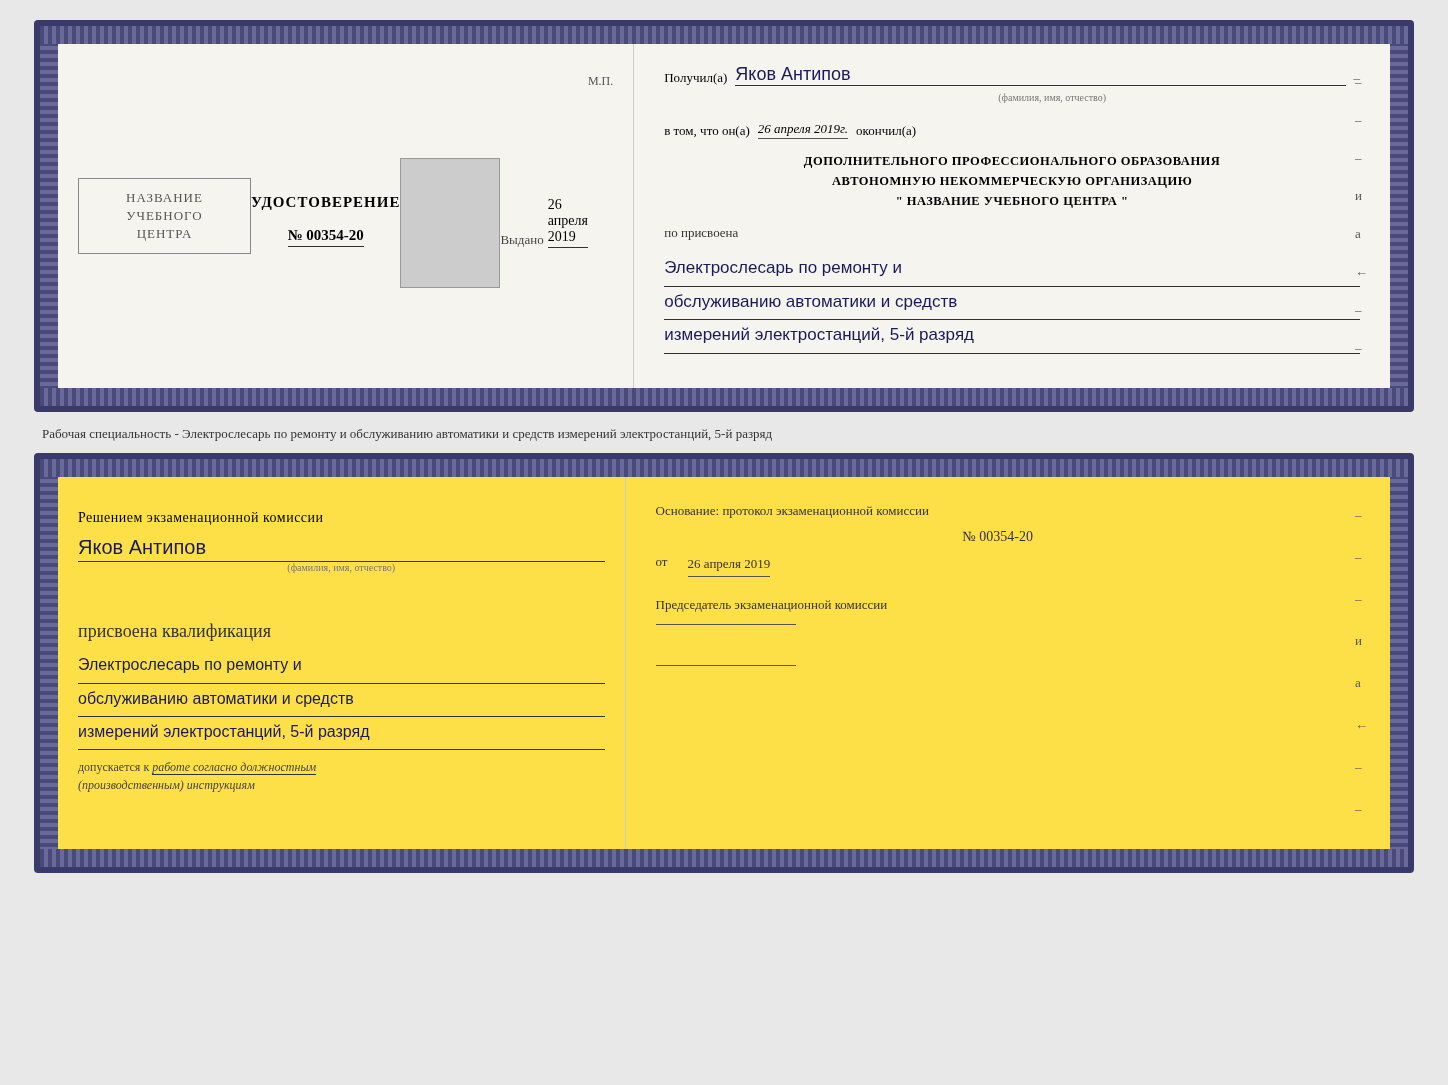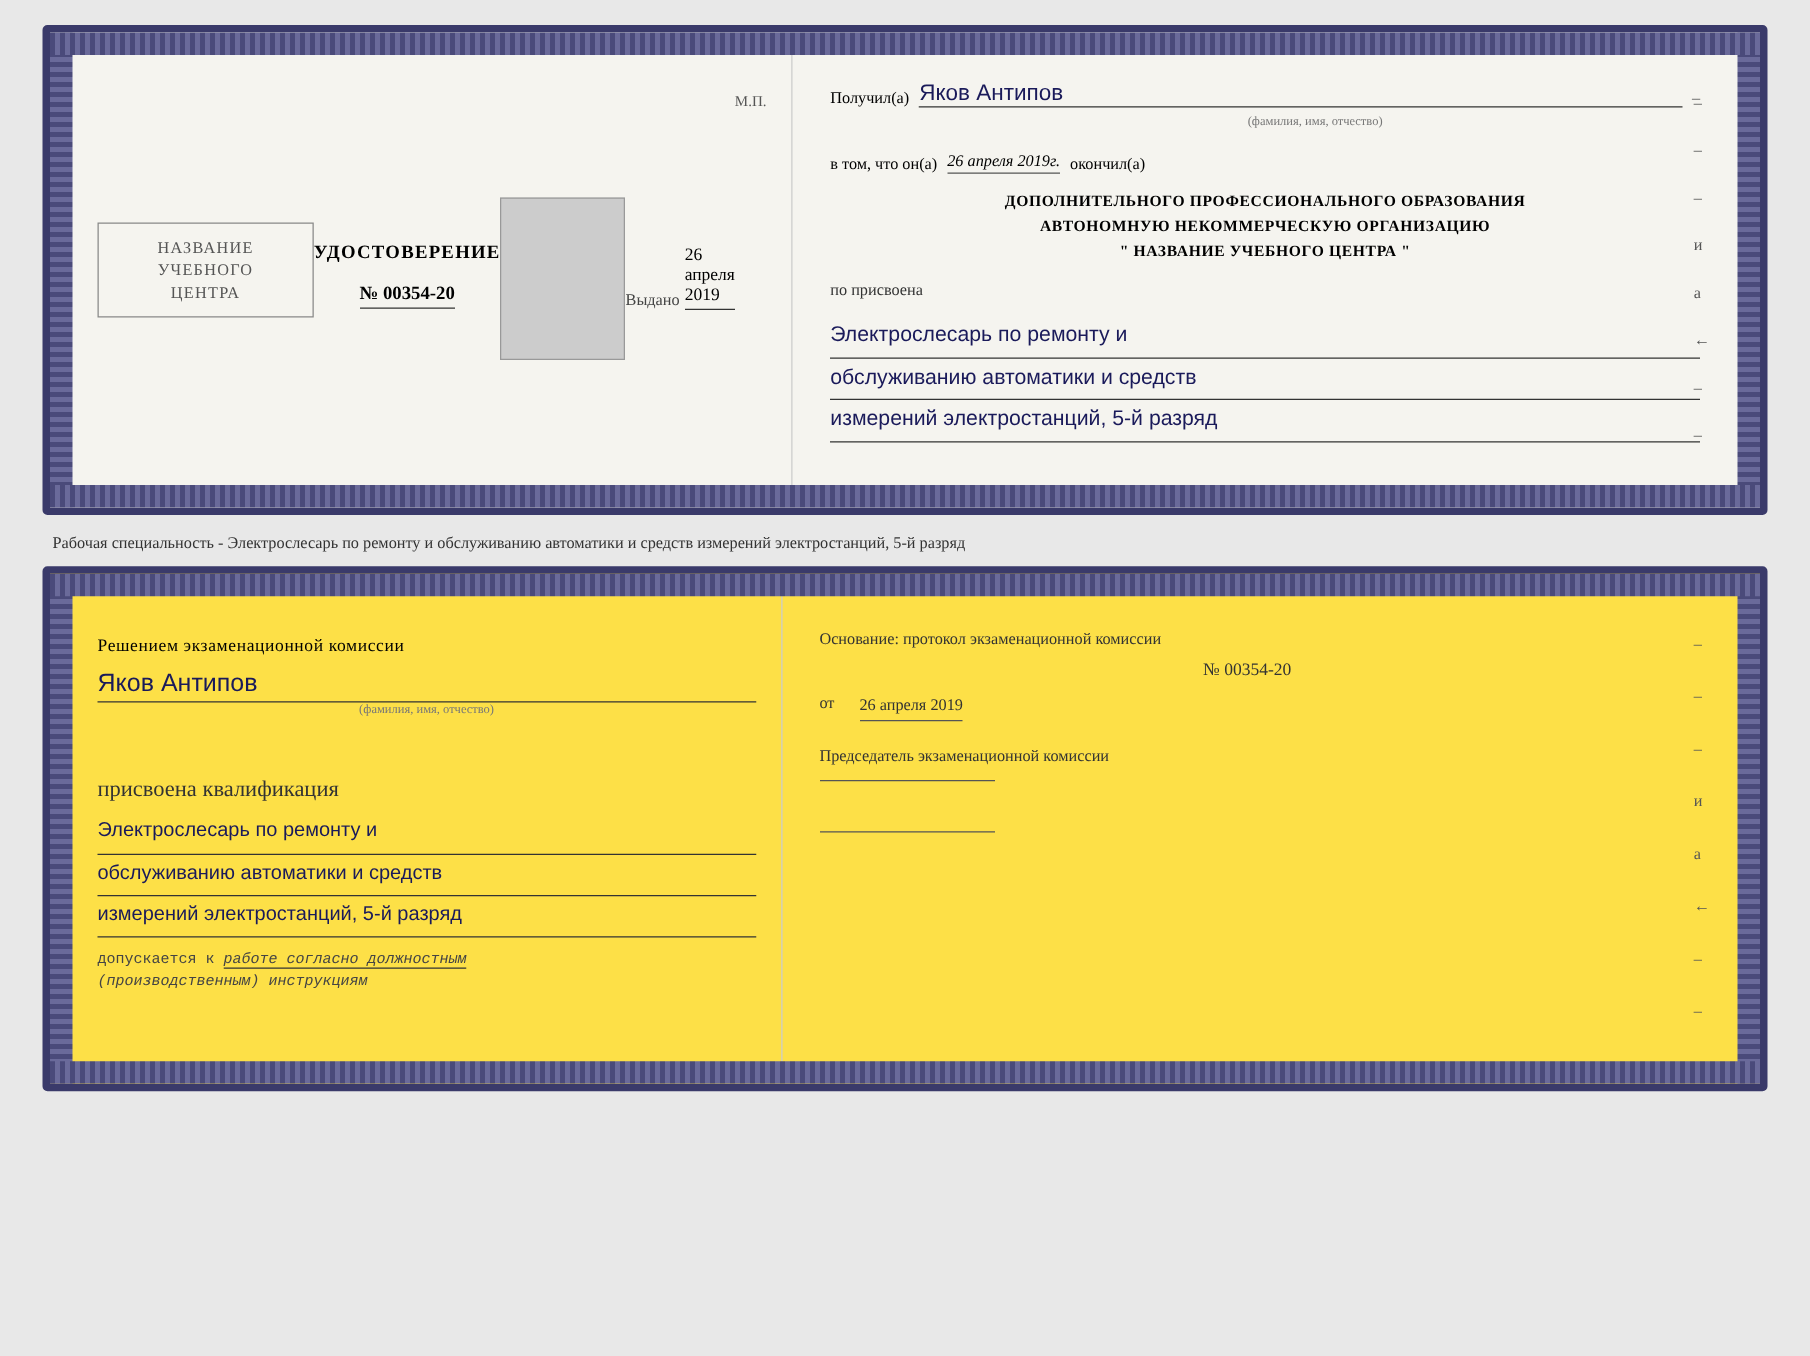--- a/index.html
+++ b/index.html
@@ -277,21 +277,20 @@
       font-weight: bold;
       font-family: Arial, sans-serif;
       letter-spacing: 1px;
       width: fit-content;
     }
 
     .допускается-line {
       font-size: 12px;
       color: #444;
       line-height: 1.5;
-      font-family: Liberation Mono, monospace;
     }
 
     .italic-text {
       font-style: italic;
     }
 
     .right-dashes {
       position: absolute;
       right: 22px;
       top: 30px;

